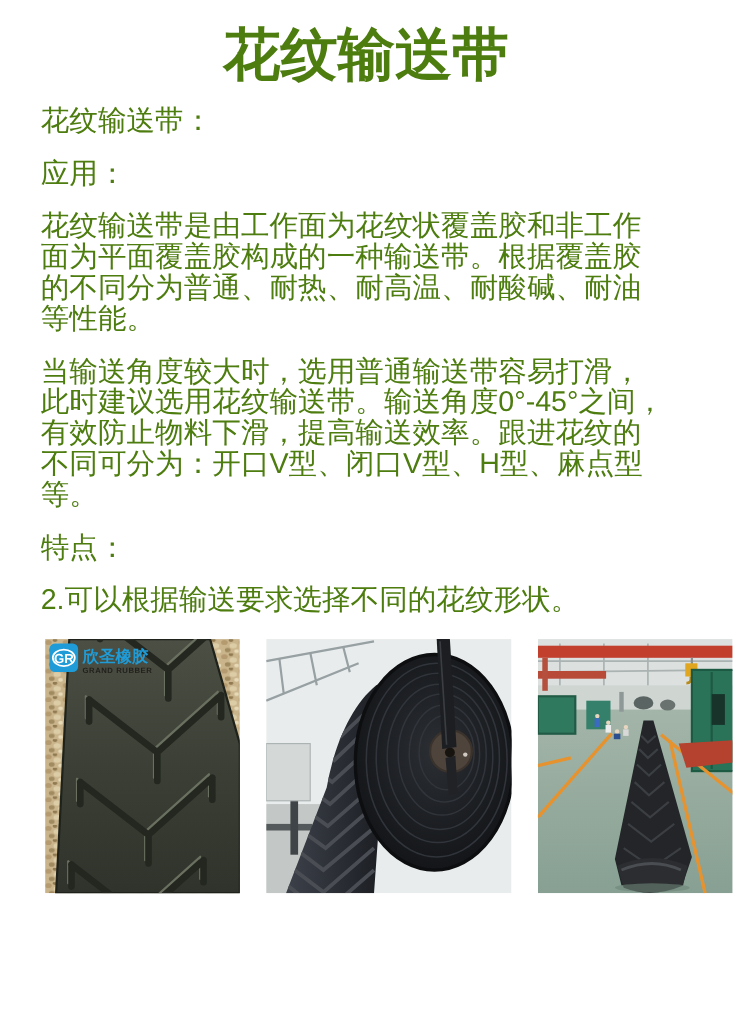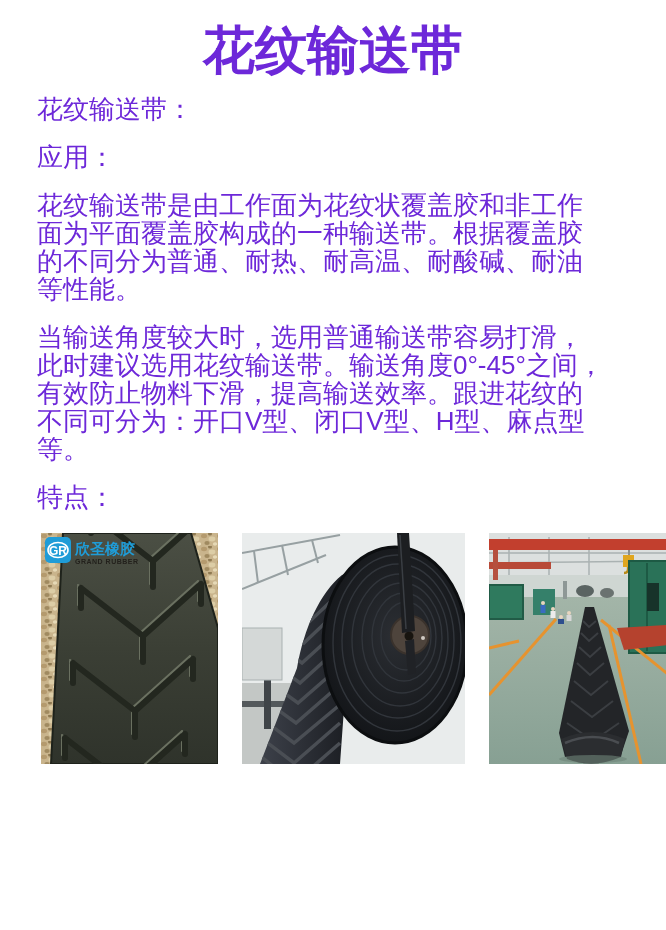--- a/index.html
+++ b/index.html
@@ -1,18 +1,18 @@
 <!DOCTYPE html>
 <html><head>
 <meta charset="utf-8">
 <style>
   html,body { margin:0; padding:0; background:#ffffff; }
   .page {
     position:relative; width:666px; height:930px; background:#ffffff;
-    font-family:"Liberation Sans", sans-serif; color:#6d28d9; overflow:hidden;
+    font-family:"Liberation Sans", sans-serif; color:#4d7c0f; overflow:hidden;
   }
   .title {
     margin:20px 0 15px; font-size:52px; line-height:60px; font-weight:700;
     text-align:center; letter-spacing:0;
   }
   .content { margin-left:37px; width:570px; font-size:26px; line-height:28px; }
   .content p { margin:0 0 20px 0; line-break:anywhere; word-break:break-all; }
   .gallery { display:flex; gap:24px; margin:22px 0 0 41px; }
   .gallery svg { display:block; flex:0 0 auto; }
 </style>
@@ -22,20 +22,21 @@
 <div class="page">
 
   <h1 class="title">花纹输送带</h1>
 
   <div class="content">
     <p>花纹输送带：</p>
     <p>应用：</p>
     <p>花纹输送带是由工作面为花纹状覆盖胶和非工作面为平面覆盖胶构成的一种输送带。根据覆盖胶的不同分为普通、耐热、耐高温、耐酸碱、耐油等性能。</p>
     <p>当输送角度较大时，选用普通输送带容易打滑，此时建议选用花纹输送带。输送角度0°-45°之间，有效防止物料下滑，提高输送效率。跟进花纹的不同可分为：开口V型、闭口V型、H型、麻点型等。</p>
     <p>特点：</p>
+    <p>2.可以根据输送要求选择不同的花纹形状。</p>
   </div>
 
   <div class="gallery">
 
     <svg width="177" height="231" viewBox="0 0 177 231">
       <defs>
         <pattern id="pebbles" width="16" height="13" patternUnits="userSpaceOnUse">
           <rect width="16" height="13" fill="#c9b48c"></rect>
           <ellipse cx="3" cy="3" rx="3" ry="2.2" fill="#b49a6e"></ellipse>
           <ellipse cx="11" cy="6" rx="3.4" ry="2.4" fill="#dccda6"></ellipse>

